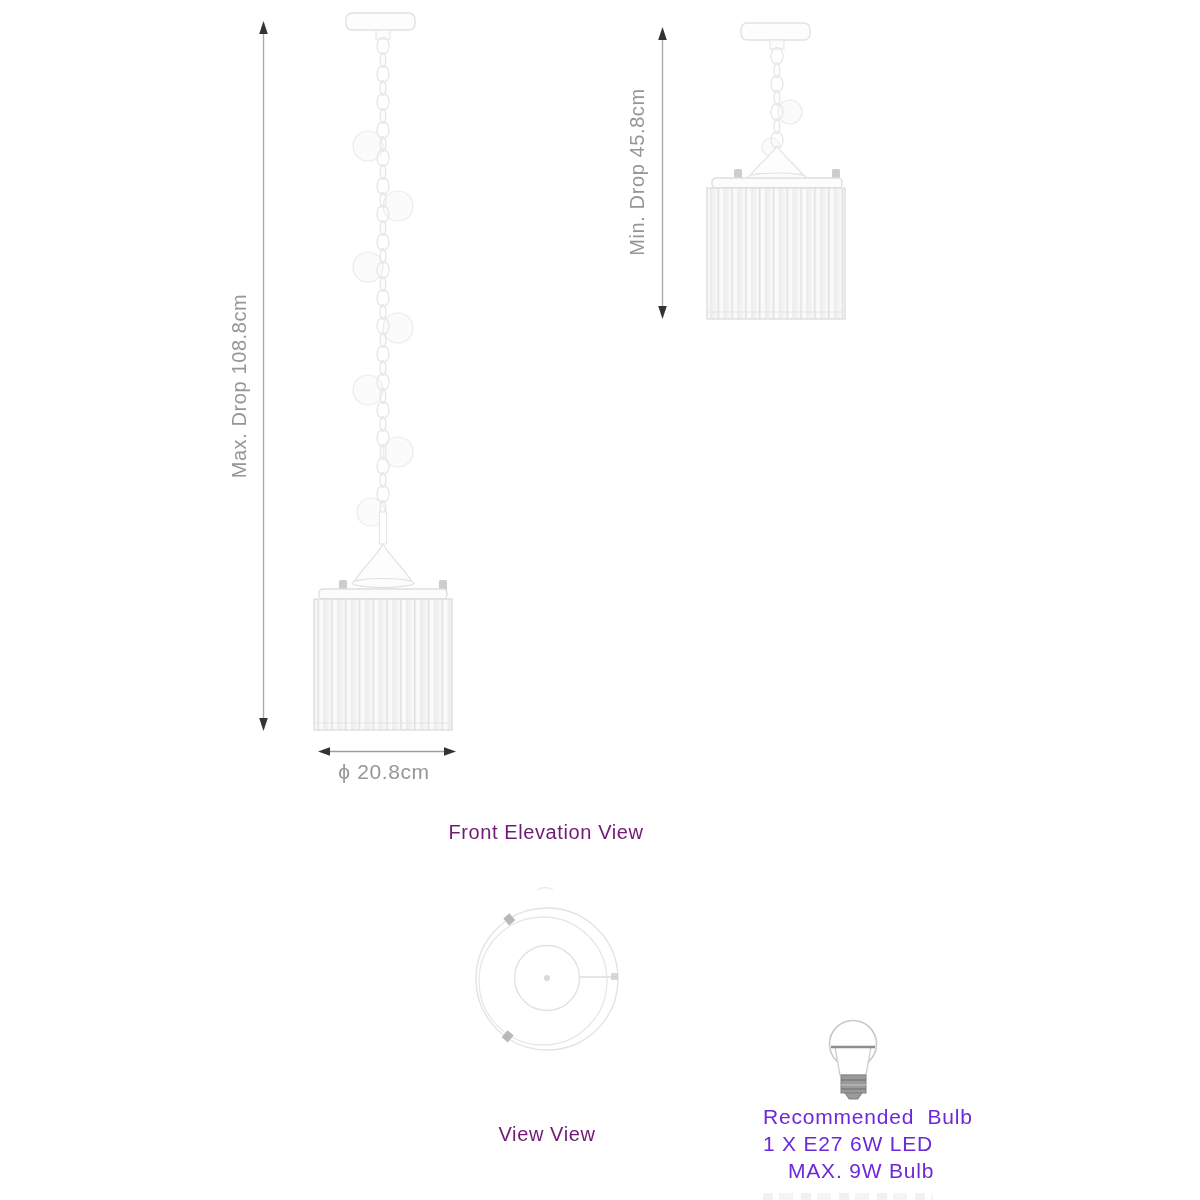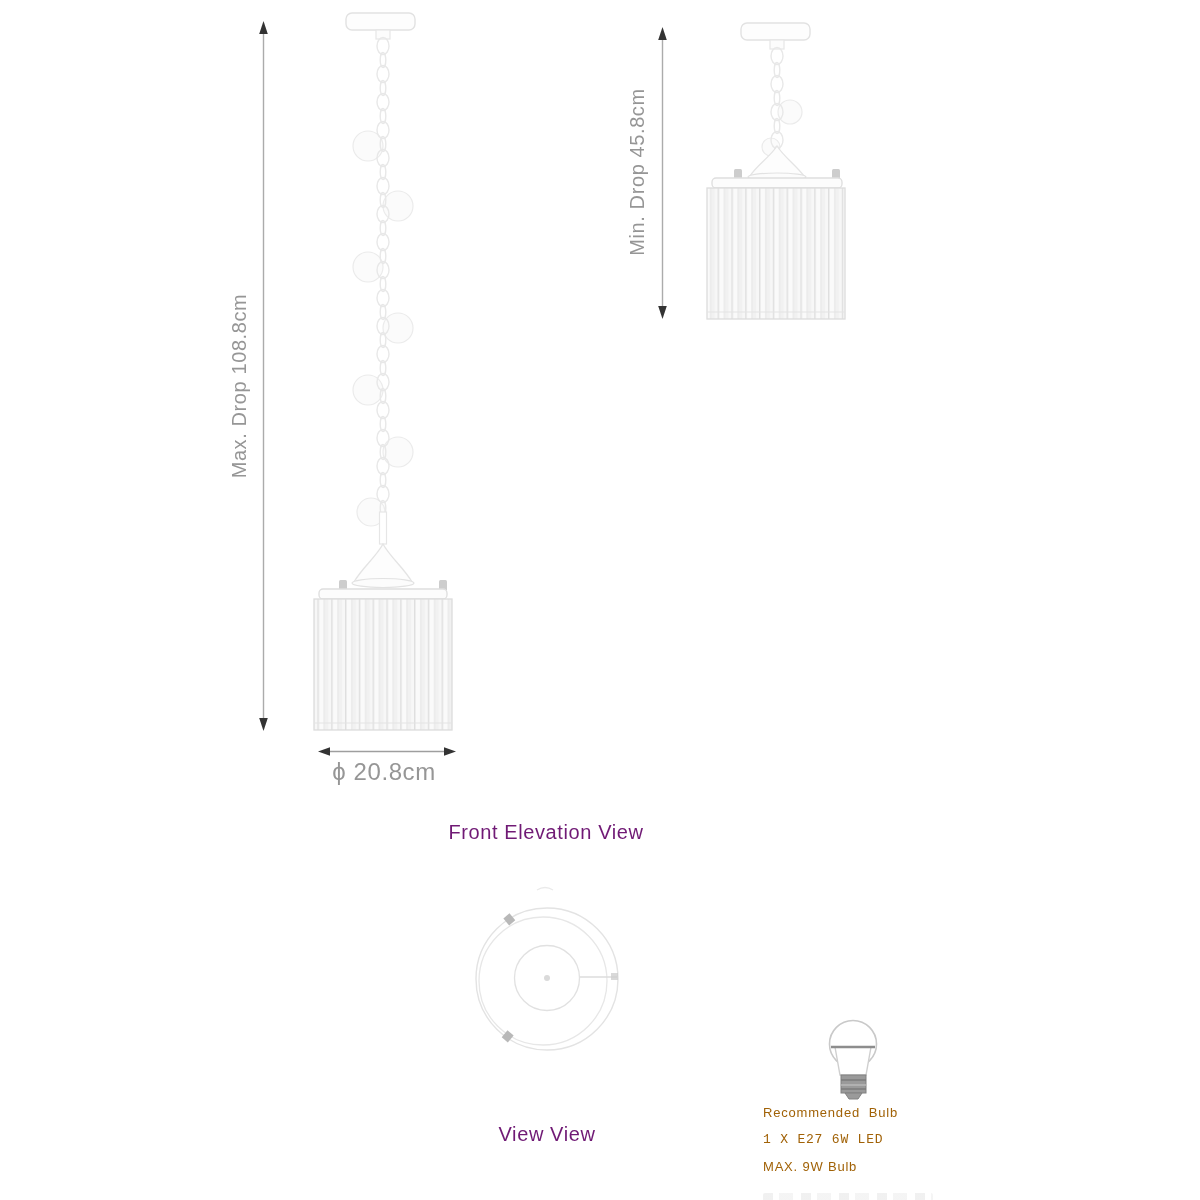--- a/index.html
+++ b/index.html
@@ -14,24 +14,24 @@
   .lbl{
     position:absolute;
     color:#9c9c9c;
     white-space:nowrap;
     letter-spacing:0.6px;
     transform:translate(-50%,-50%);
   }
   .v-lbl{transform:translate(-50%,-50%) rotate(-90deg);}
   .caption{font-size:20px;color:#701a75;}
   .dim-lbl{font-size:20px;color:#969696;}
-  .dia-lbl{font-size:24px;text-align:center;}
+  .dia-lbl{font-size:21px;text-align:center;}
   .bulb-line{
     position:absolute;left:763px;
-    font-size:13px;color:#a16207;
+    font-size:21px;color:#6d28d9;
     letter-spacing:0.8px;white-space:pre;
   }
   .remnant{
     position:absolute;left:763px;top:1193px;width:170px;height:10px;
     background:repeating-linear-gradient(90deg,
       rgba(150,150,150,.30) 0 10px, transparent 10px 16px,
       rgba(150,150,150,.22) 16px 30px, transparent 30px 38px);
     opacity:.45;border-radius:2px;
   }
 </style>
@@ -185,17 +185,17 @@
 
   <div class="lbl v-lbl dim-lbl" style="left:637px;top:172px;">Min. Drop 45.8cm</div>
 
   <div class="lbl dim-lbl dia-lbl" style="left:384px;top:772px;">ϕ 20.8cm</div>
 
   <div class="lbl caption" style="left:546px;top:832px;">Front Elevation View</div>
 
   <div class="lbl caption" style="left:547px;top:1134px;">View View</div>
 
   <div class="bulb-line" style="top:1105px;">Recommended  Bulb</div>
-  <div class="bulb-line" style="top:1132px;font-family:Liberation Mono, monospace;">1 X E27 6W LED</div>
-  <div class="bulb-line" style="top:1159px;">MAX. 9W Bulb</div>
+  <div class="bulb-line" style="top:1132px;">1 X E27 6W LED</div>
+  <div class="bulb-line" style="top:1159px;margin-left:25px;">MAX. 9W Bulb</div>
 
   <div class="remnant"></div>
 </div>
 
 </body></html>

